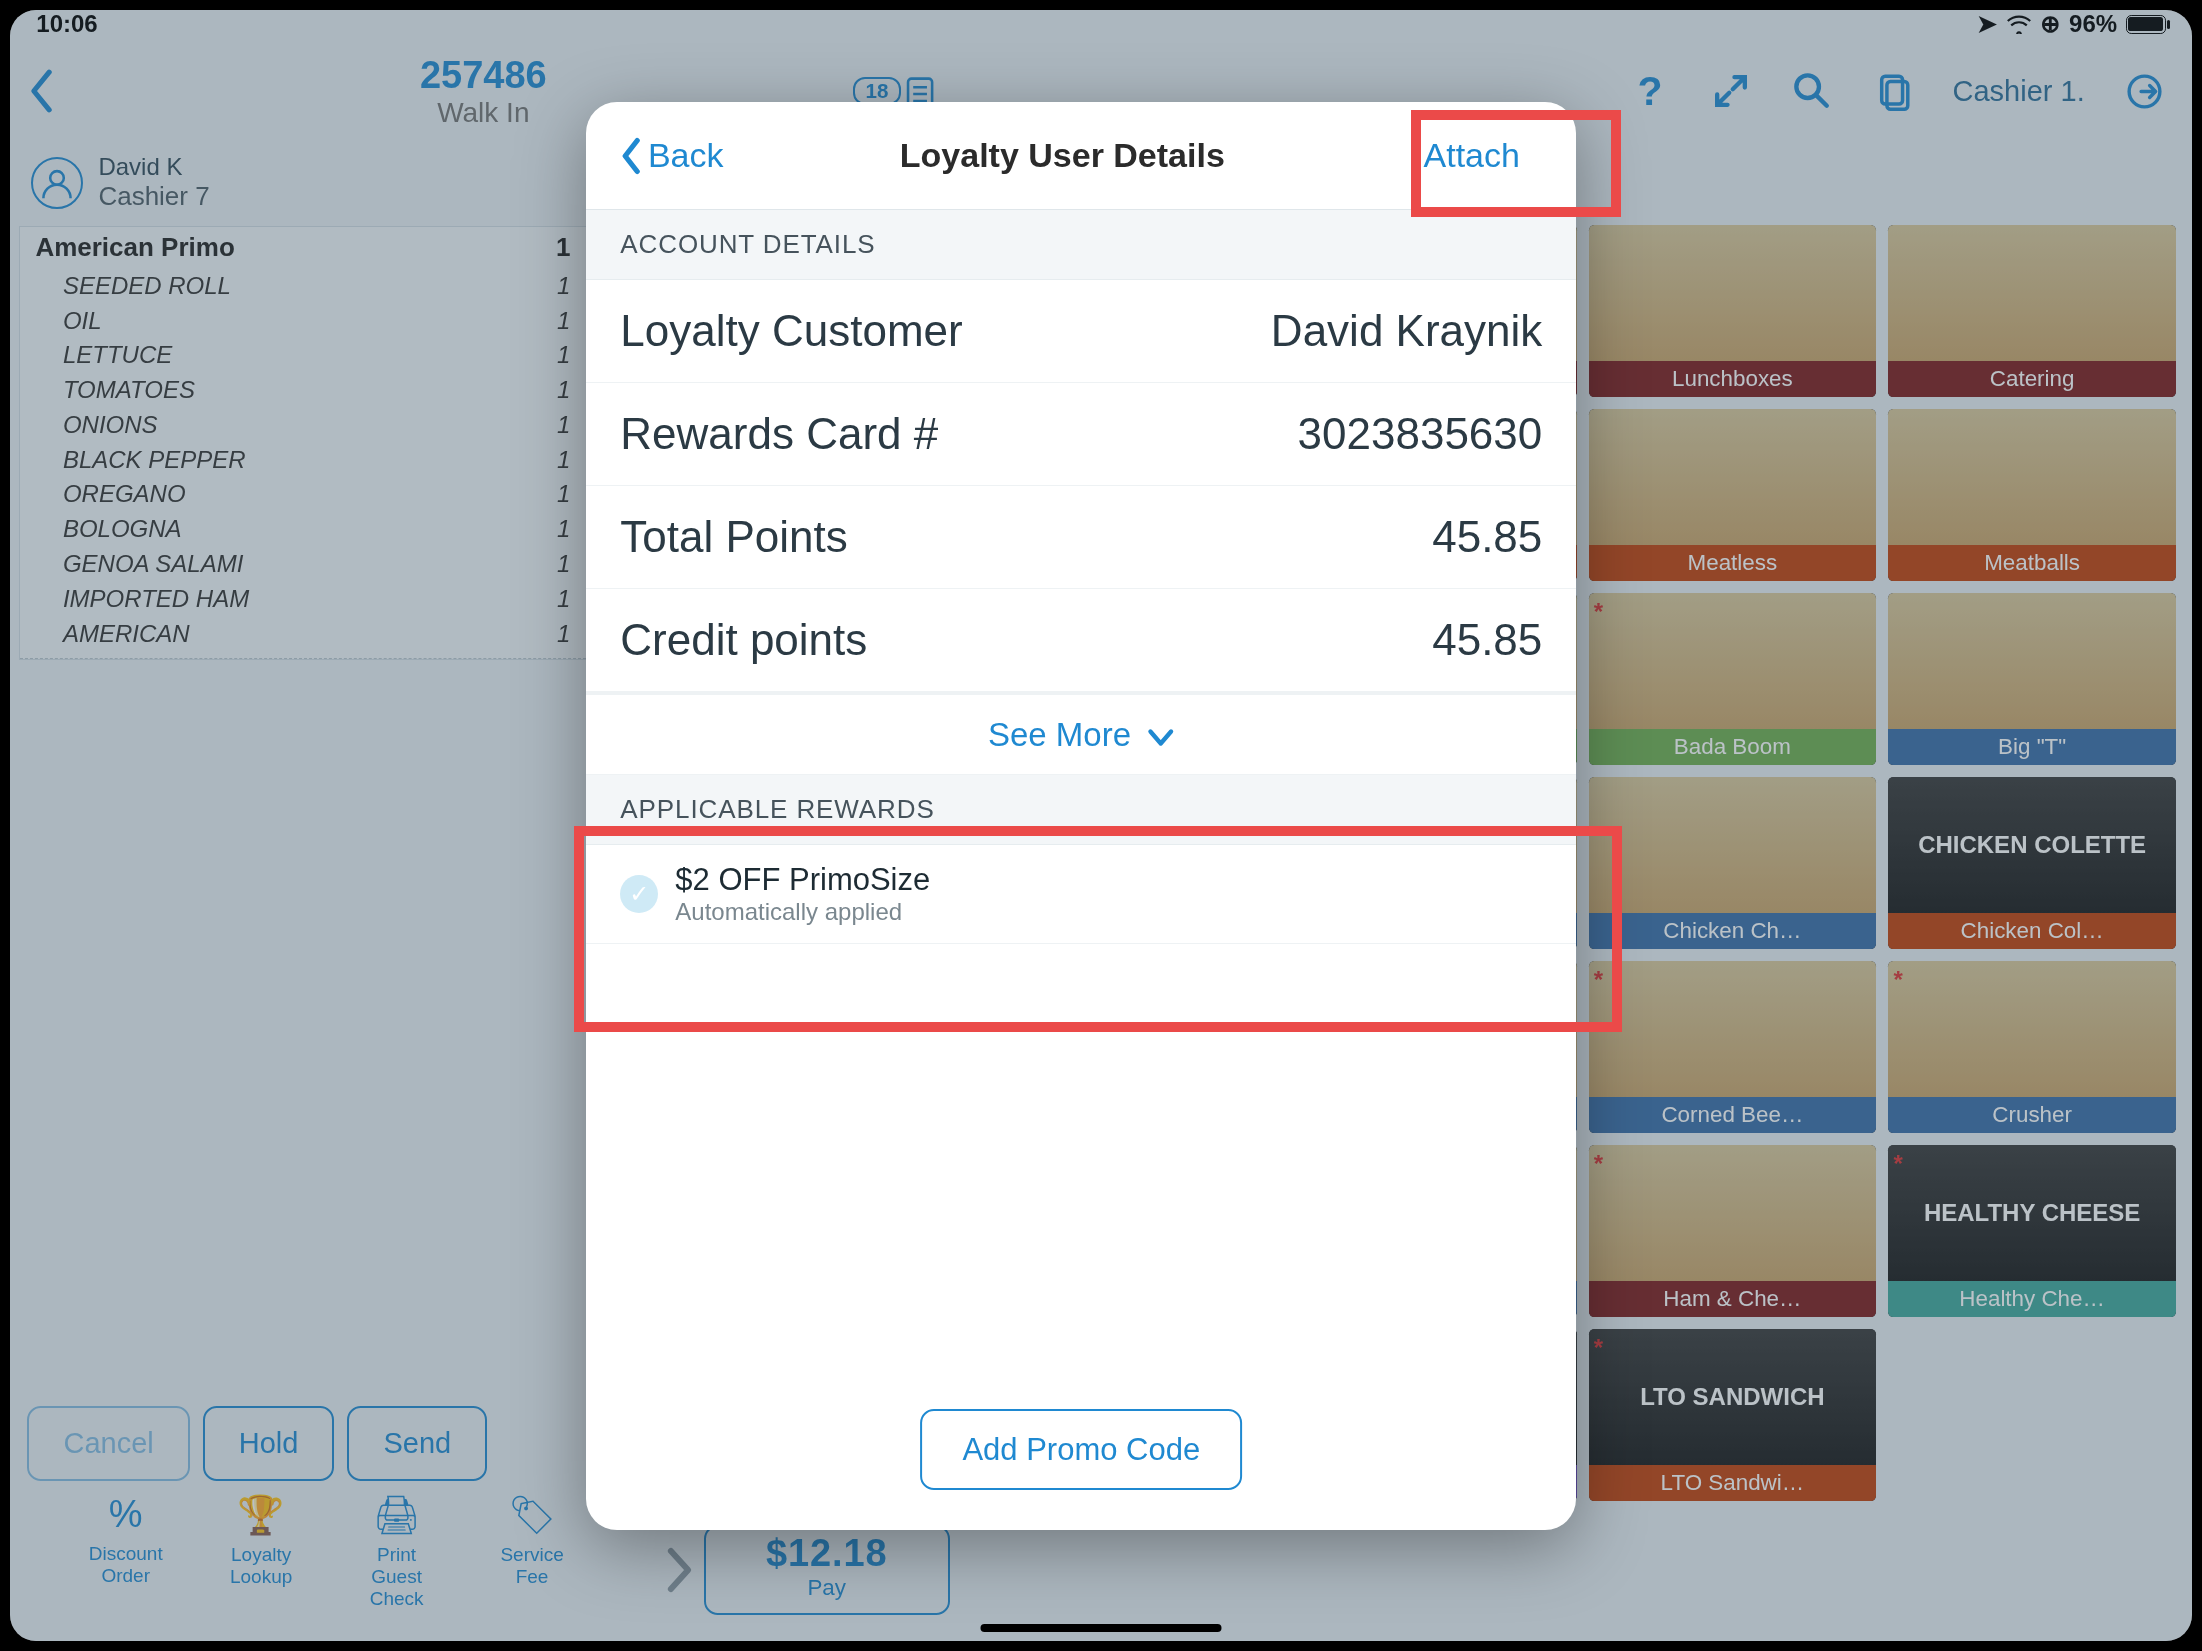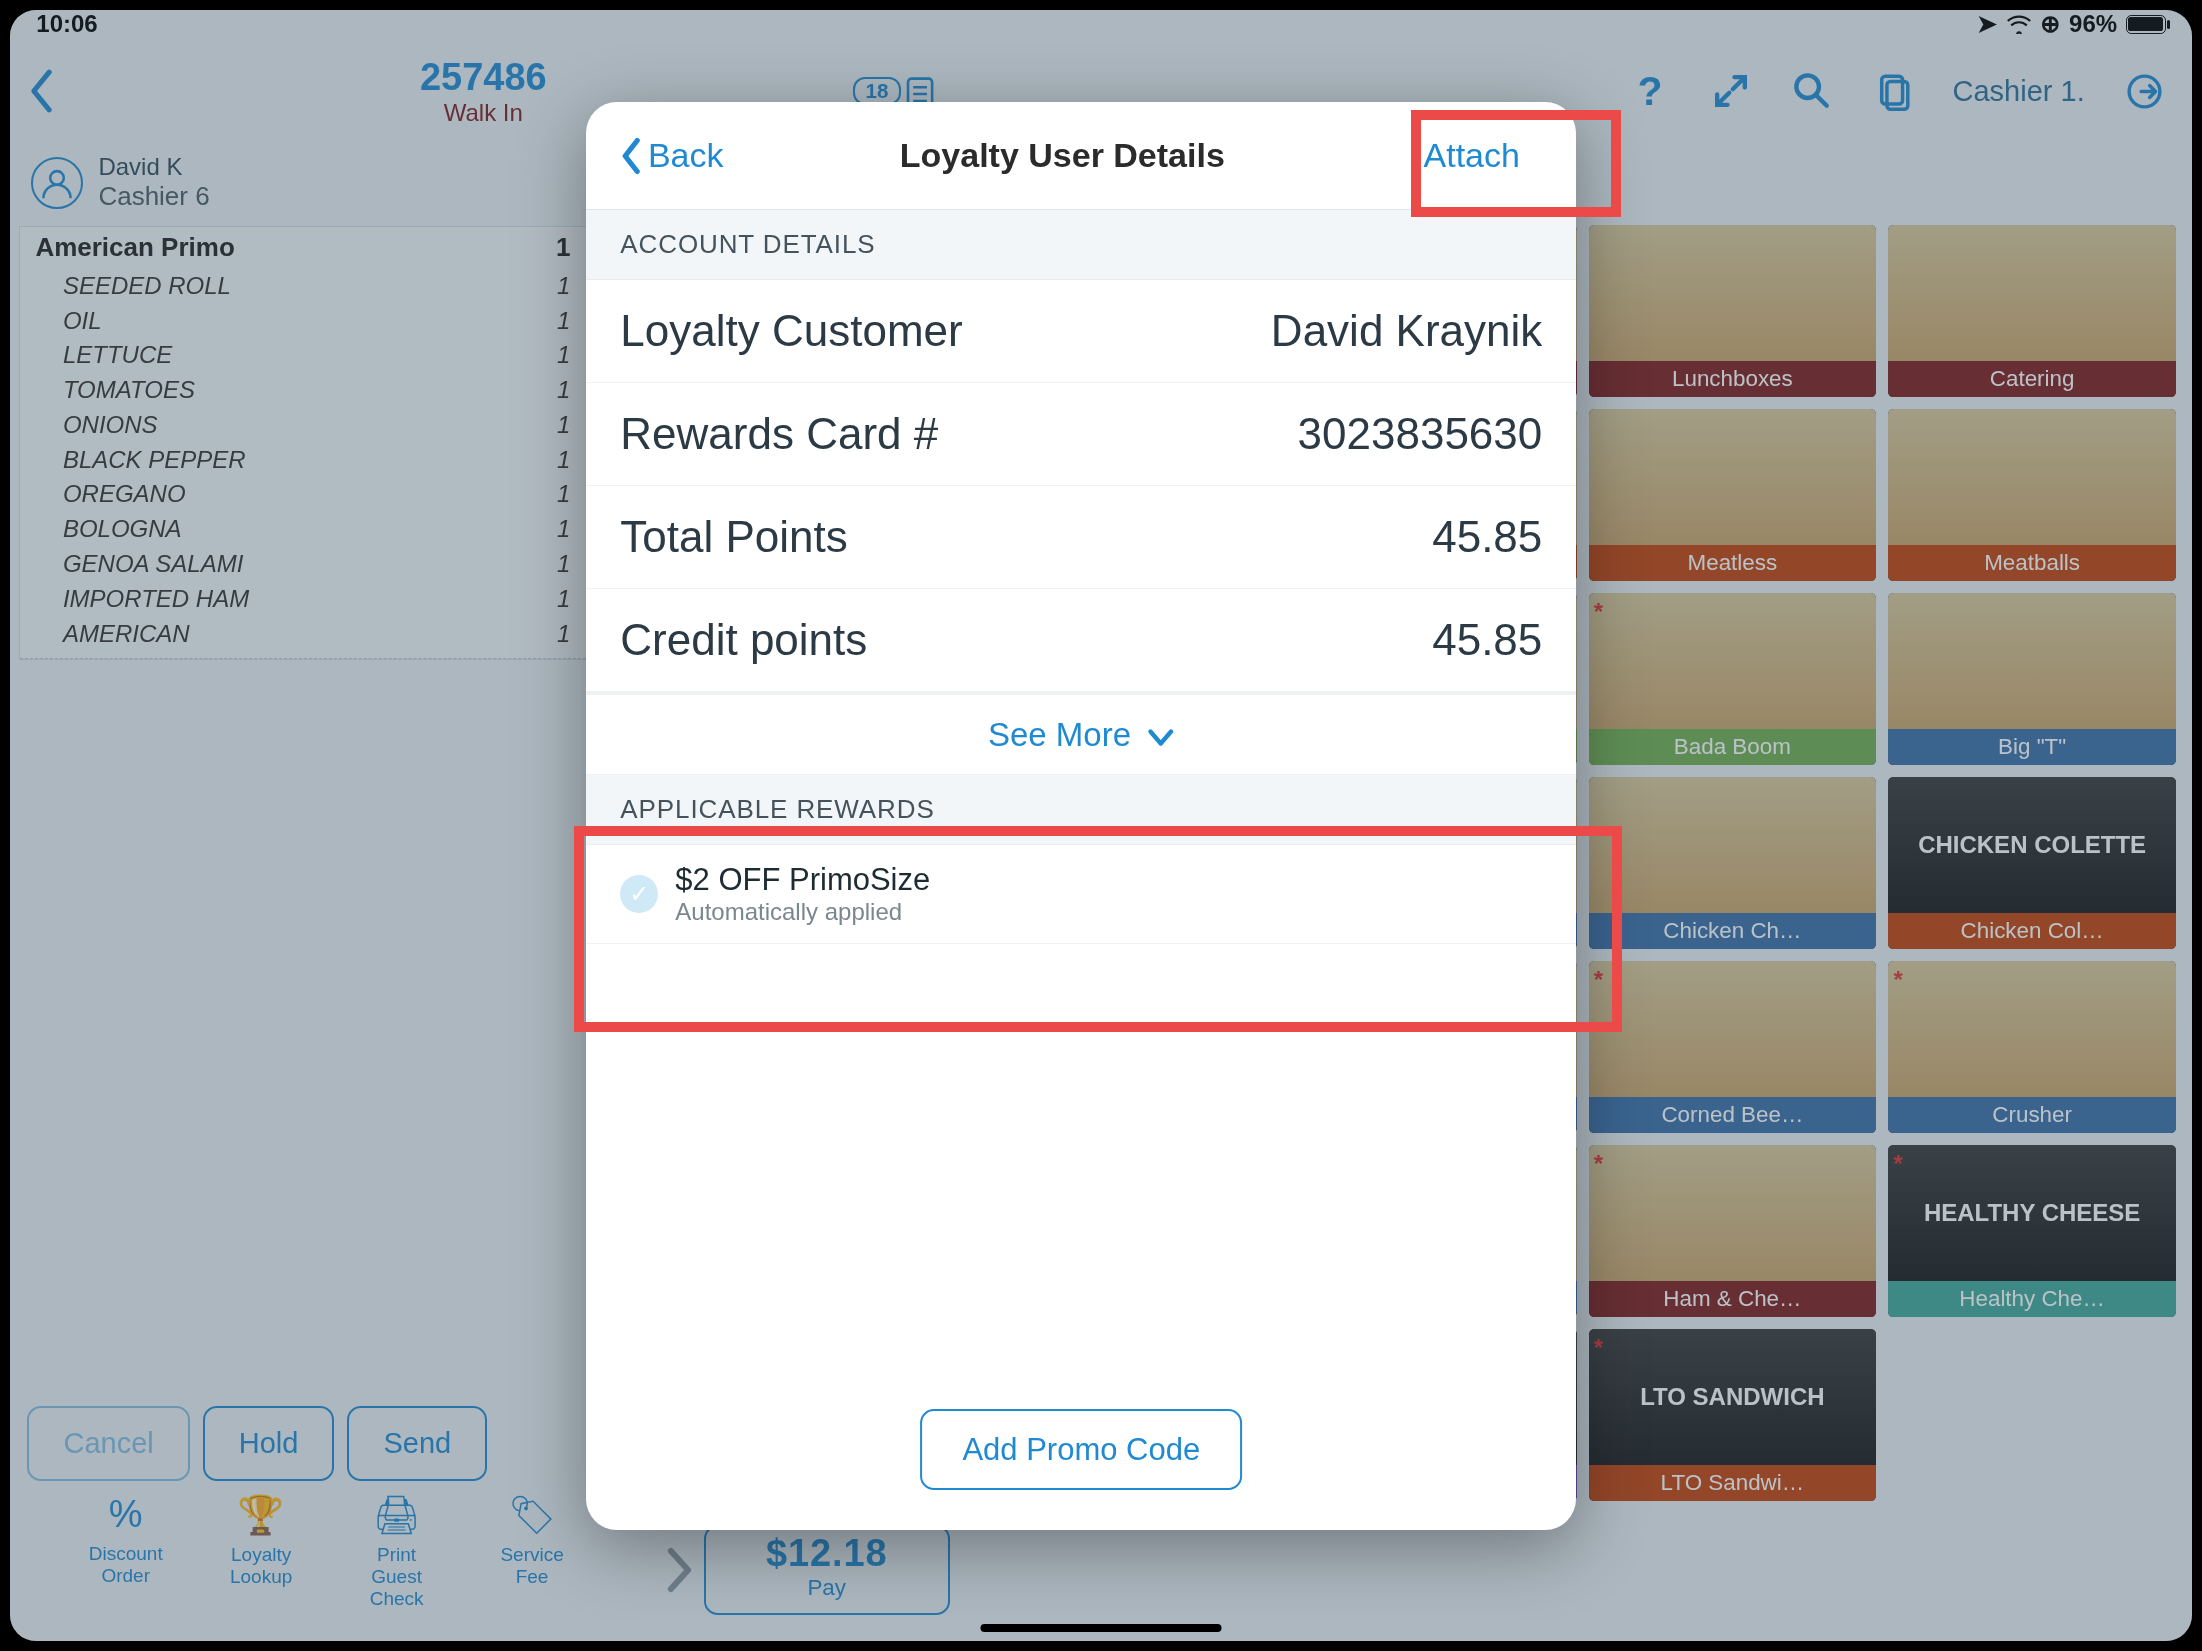--- a/index.html
+++ b/index.html
@@ -12,21 +12,21 @@
 .status-right { display: flex; align-items: center; gap: 8.6px; }
 .battery-box { width: 40px; height: 19px; border: 1.7px solid #000; border-radius: 5.2px; position: relative; }
 .battery-box::after { content:''; position:absolute; right:-5.2px; top:4.3px; width:3.4px; height:8.6px; background:#000; border-radius:1.7px; }
 .battery-fill { position:absolute; left:1.7px; top:1.7px; bottom:1.7px; width: 90%; background:#000; border-radius:2.6px; }
 
 
 .hdr { position: absolute; top: 38px; left: 0; right: 0; height: 86px; display:flex; align-items:center; }
 .hdr-back { width: 52px; text-align:center; color:#1f89d1; font-size:48px; font-weight:300; padding-left:17px; }
 .hdr-order { position:absolute; left: 344px; width: 258px; text-align:center; }
 .hdr-order .num { font-size: 38px; font-weight: 700; color:#1f89d1; }
-.hdr-order .walkin { font-size: 24px; color:#7f1d1d; }
+.hdr-order .walkin { font-size: 28px; color:#737373; }
 .hdr-docbadge { position:absolute; left: 843px; display:flex; align-items:center; color:#1f89d1; }
 .hdr-docbadge .pill { border:2.6px solid #1f89d1; border-radius:12px; padding:0 10.3px; font-size:20.6px; font-weight:600; }
 .hdr-right { position:absolute; right: 26px; display:flex; align-items:center; gap: 38px; color:#1f89d1; font-size:31px; }
 .hdr-right .txt { font-size: 29px; color:#2b6e99; }
 .icon-btn { width:43px; height:43px; display:flex; align-items:center; justify-content:center; }
 
 
 .left-panel { position:absolute; top:136px; left:8.6px; width: 568px; bottom: 13.8px; }
 .user-row { display:flex; align-items:center; gap:15.5px; padding: 6.9px 12px; }
 .user-avatar { width:52px; height:52px; border:2.6px solid #1f89d1; border-radius:50%; display:flex; align-items:center; justify-content:center; color:#1f89d1; }
@@ -173,21 +173,21 @@
   <div class="left-panel">
     <div class="user-row">
       <div class="user-avatar">
         <svg width="34" height="34" viewBox="0 0 40 40">
               <circle cx="20" cy="14" r="8" fill="none" stroke="#1f89d1" stroke-width="3"></circle>
               <path d="M4 38 a16 16 0 0 1 32 0" fill="none" stroke="#1f89d1" stroke-width="3"></path>
             </svg>
       </div>
       <div class="user-info">
         <div class="nm">David K</div>
-        <div class="role">Cashier 6</div>
+        <div class="role">Cashier 7</div>
       </div>
     </div>
 
     <div class="order-items">
       <div class="ord-line">
         <span class="nm">American Primo</span>
         <span class="qty">1</span>
       </div>
       <div id="mods">
             <div class="ord-sub">

